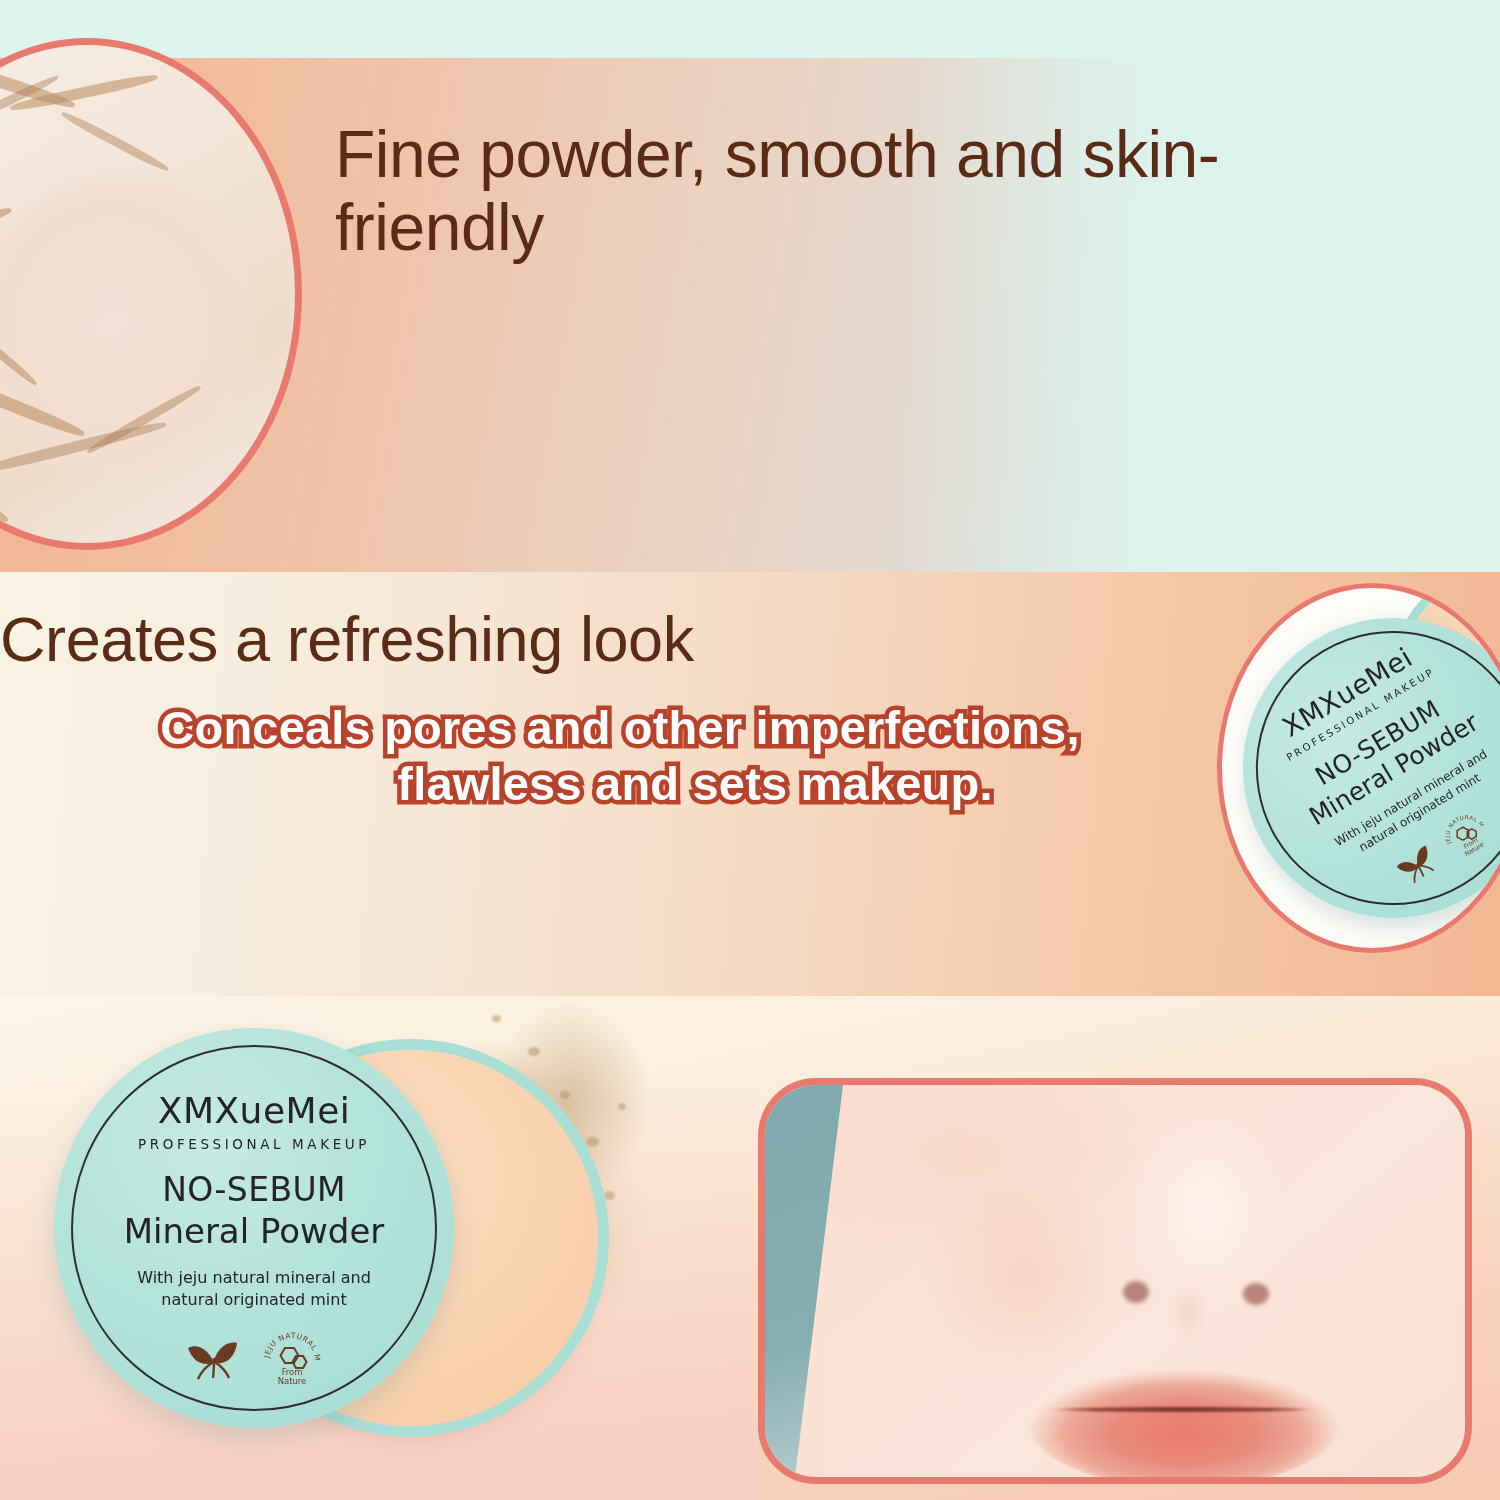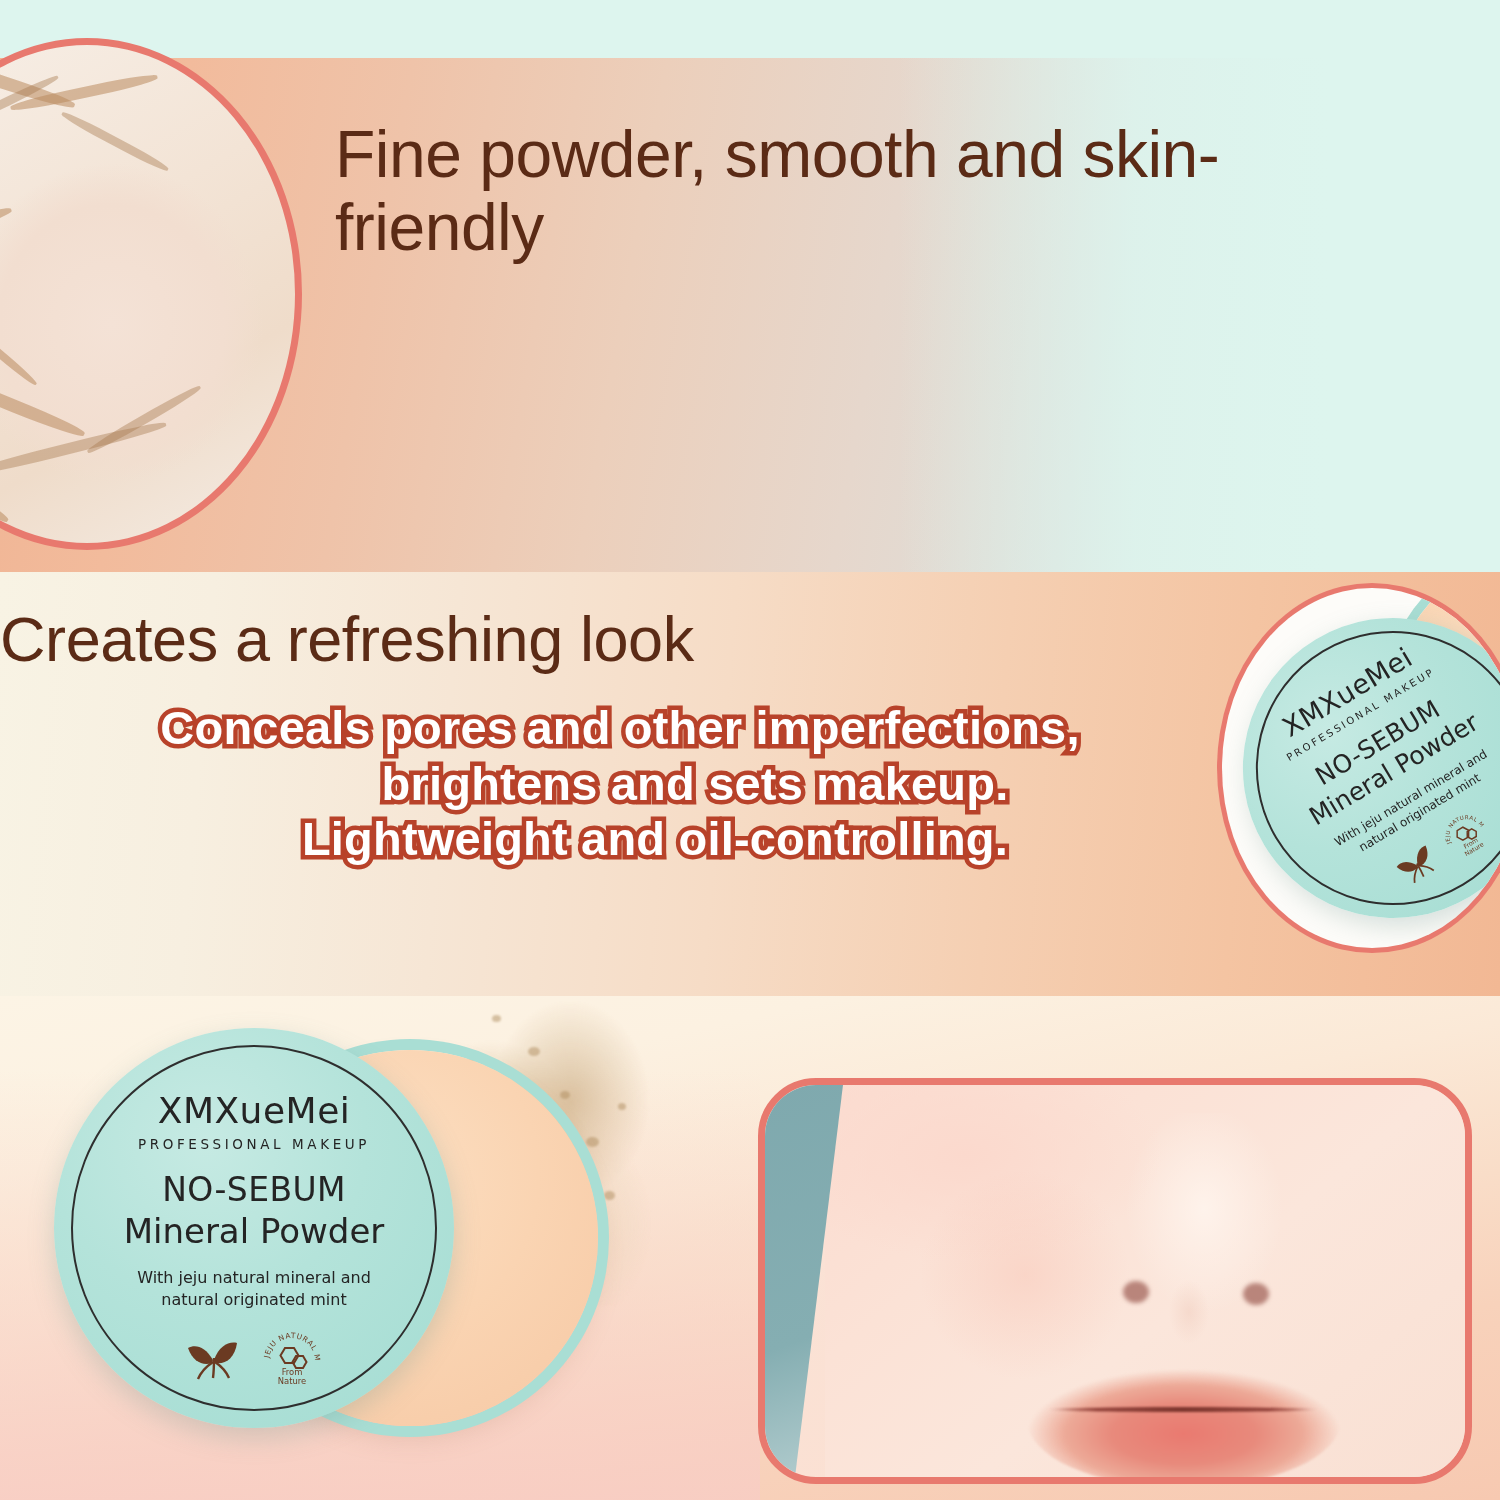--- a/index.html
+++ b/index.html
@@ -247,22 +247,21 @@
       <div class="h1">Fine powder, smooth and skin-friendly</div>
     </div>
   </div>
 
   <div class="sec2">
     <div class="sec2-bg"></div>
     <div class="sec2-text">
       <div class="h2">Creates a refreshing look</div>
       <div class="sub2">
         <span class="ln1">Conceals pores and other imperfections,</span>
-        <span class="ln2">brightens and sets makeup.</span>
-        <span class="ln3">Lightweight and oil-controlling.</span>
+        <span class="ln2">flawless and sets makeup.</span>
       </div>
     </div>
   </div>
 
   <div class="jar-frame">
     <div class="jar-r">
       <div class="jar-base"></div>
       <div class="jar-lid">
         <div class="label">
           <div class="brand">XMXueMei</div>

